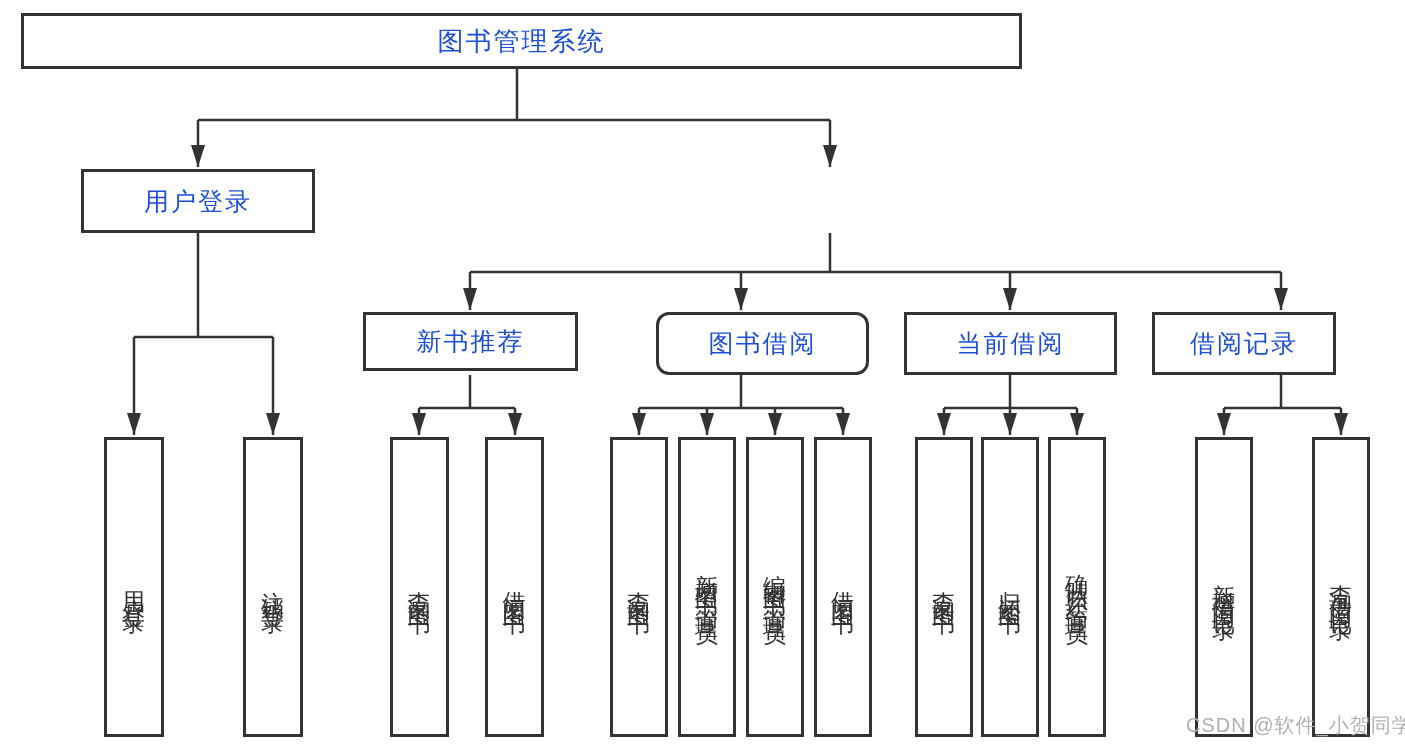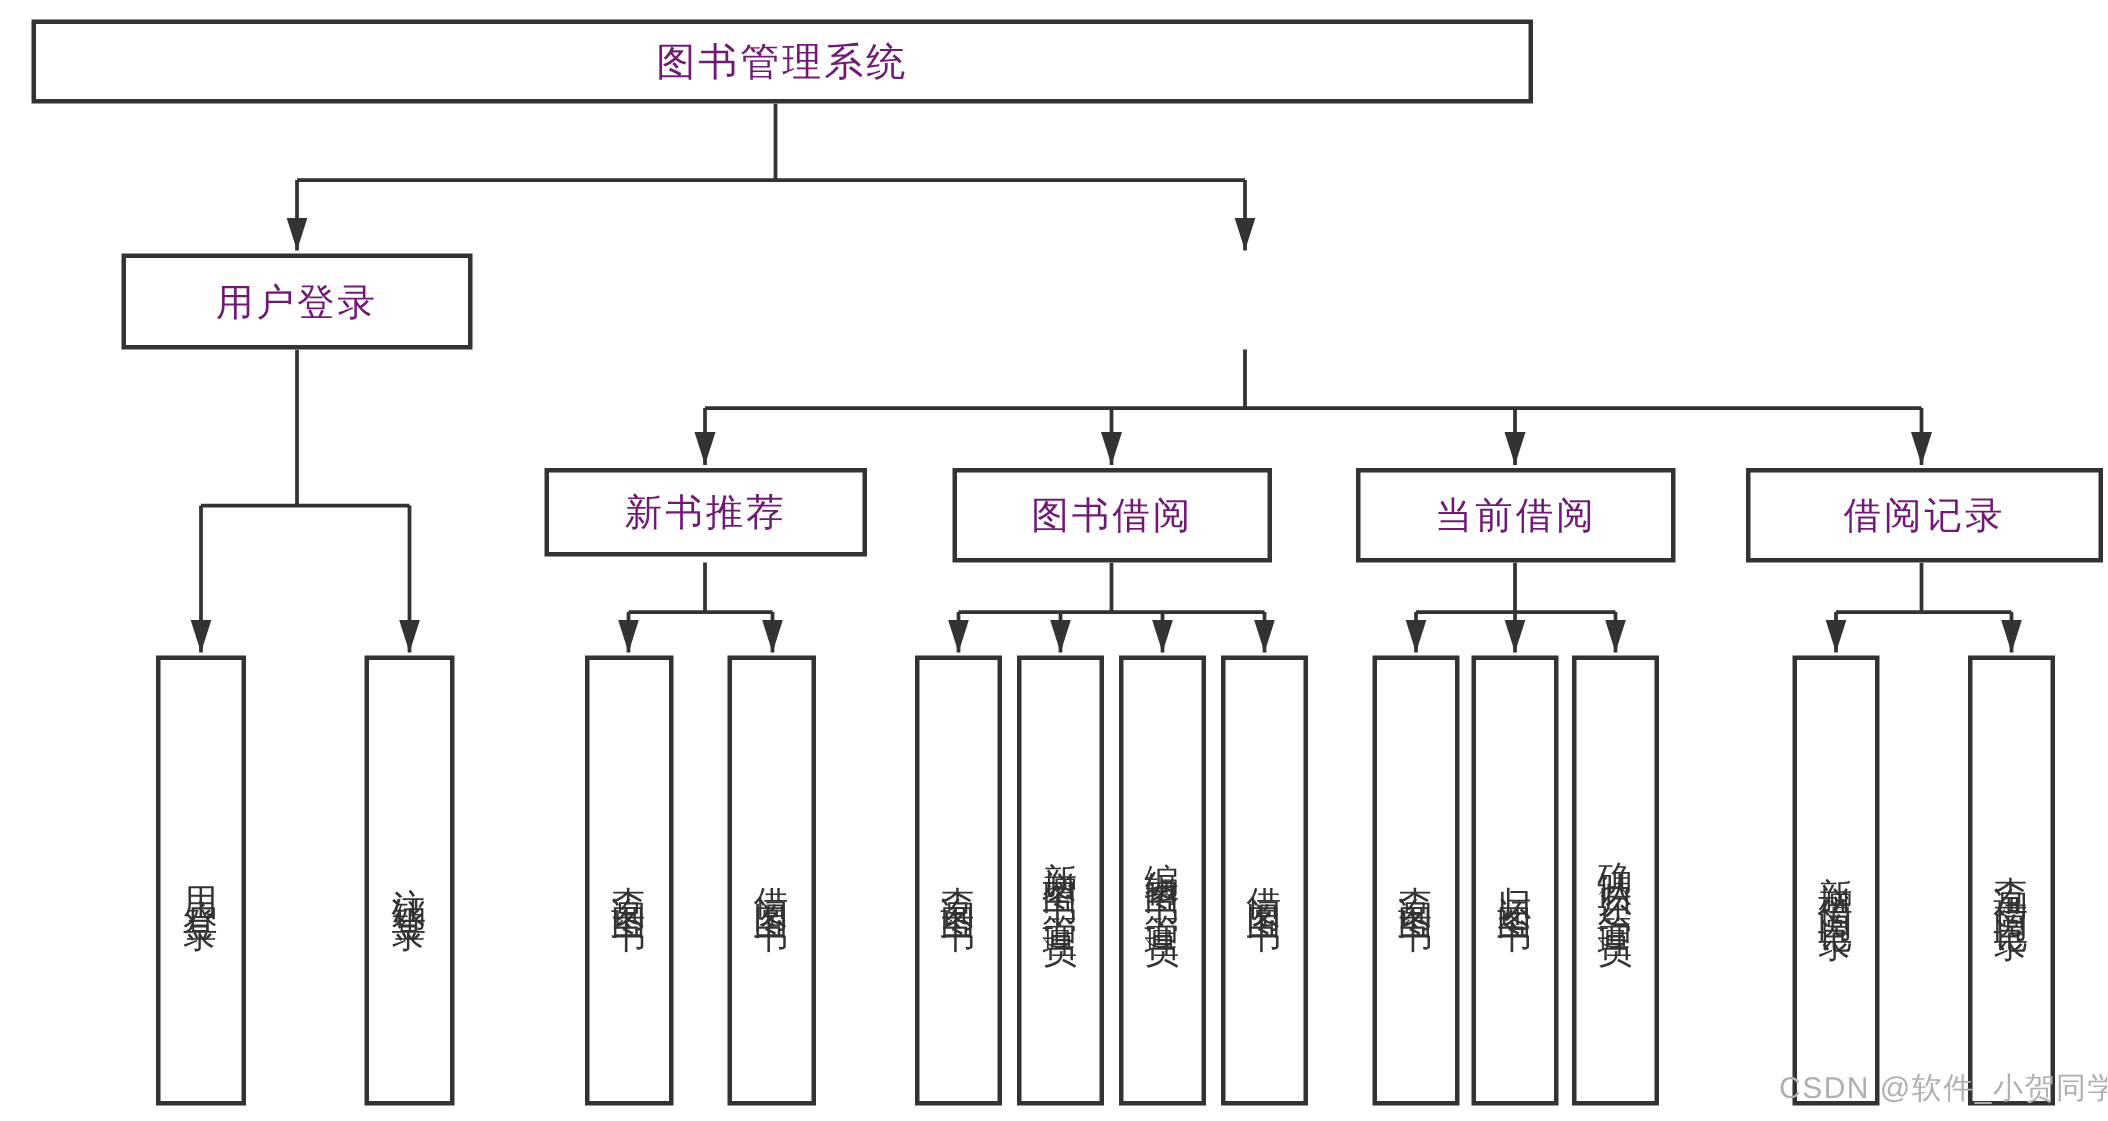--- a/index.html
+++ b/index.html
@@ -17,21 +17,21 @@
     width: 1405px; height: 747px;
   }
   .box {
     position: absolute;
     box-sizing: border-box;
     border: 3px solid #333333;
     background: #ffffff;
     display: flex;
     align-items: center;
     justify-content: center;
-    color: #701a75;
+    color: #1d4ed8;
     font-size: 25px;
     letter-spacing: 2px;
     white-space: nowrap;
   }
   .leaf {
     position: absolute;
     box-sizing: border-box;
     border: 3px solid #333333;
     background: #ffffff;
     display: flex;
@@ -104,23 +104,23 @@
       <line x1="1224" y1="408" x2="1224" y2="435" marker-end="url(#ah)"></line>
       <line x1="1341" y1="408" x2="1341" y2="435" marker-end="url(#ah)"></line>
     </g>
   </svg>
 
   <div class="box" style="left:21px; top:13px; width:1001px; height:56px; font-size:26px;">图书管理系统</div>
 
   <div class="box" style="left:81px; top:169px; width:234px; height:64px;">用户登录</div>
 
   <div class="box" style="left:363px; top:312px; width:215px; height:59px;">新书推荐</div>
-  <div class="box" style="left:635px; top:312px; width:213px; height:63px;">图书借阅</div>
+  <div class="box" style="left:656px; top:312px; width:213px; height:63px;border-radius:13px;">图书借阅</div>
   <div class="box" style="left:904px; top:312px; width:213px; height:63px;">当前借阅</div>
-  <div class="box" style="left:1152px; top:312px; width:238px; height:63px;margin-left:12px;">借阅记录</div>
+  <div class="box" style="left:1152px; top:312px; width:184px; height:63px;">借阅记录</div>
 
   <div class="leaf" style="left:104px; top:437px; width:60px; height:300px;">
     <span>用户登录</span>
   </div>
   <div class="leaf" style="left:243px; top:437px; width:60px; height:300px;">
     <span>注销登录</span>
   </div>
 
   <div class="leaf" style="left:390px; top:437px; width:59px; height:300px;">
     <span>查询图书</span>

